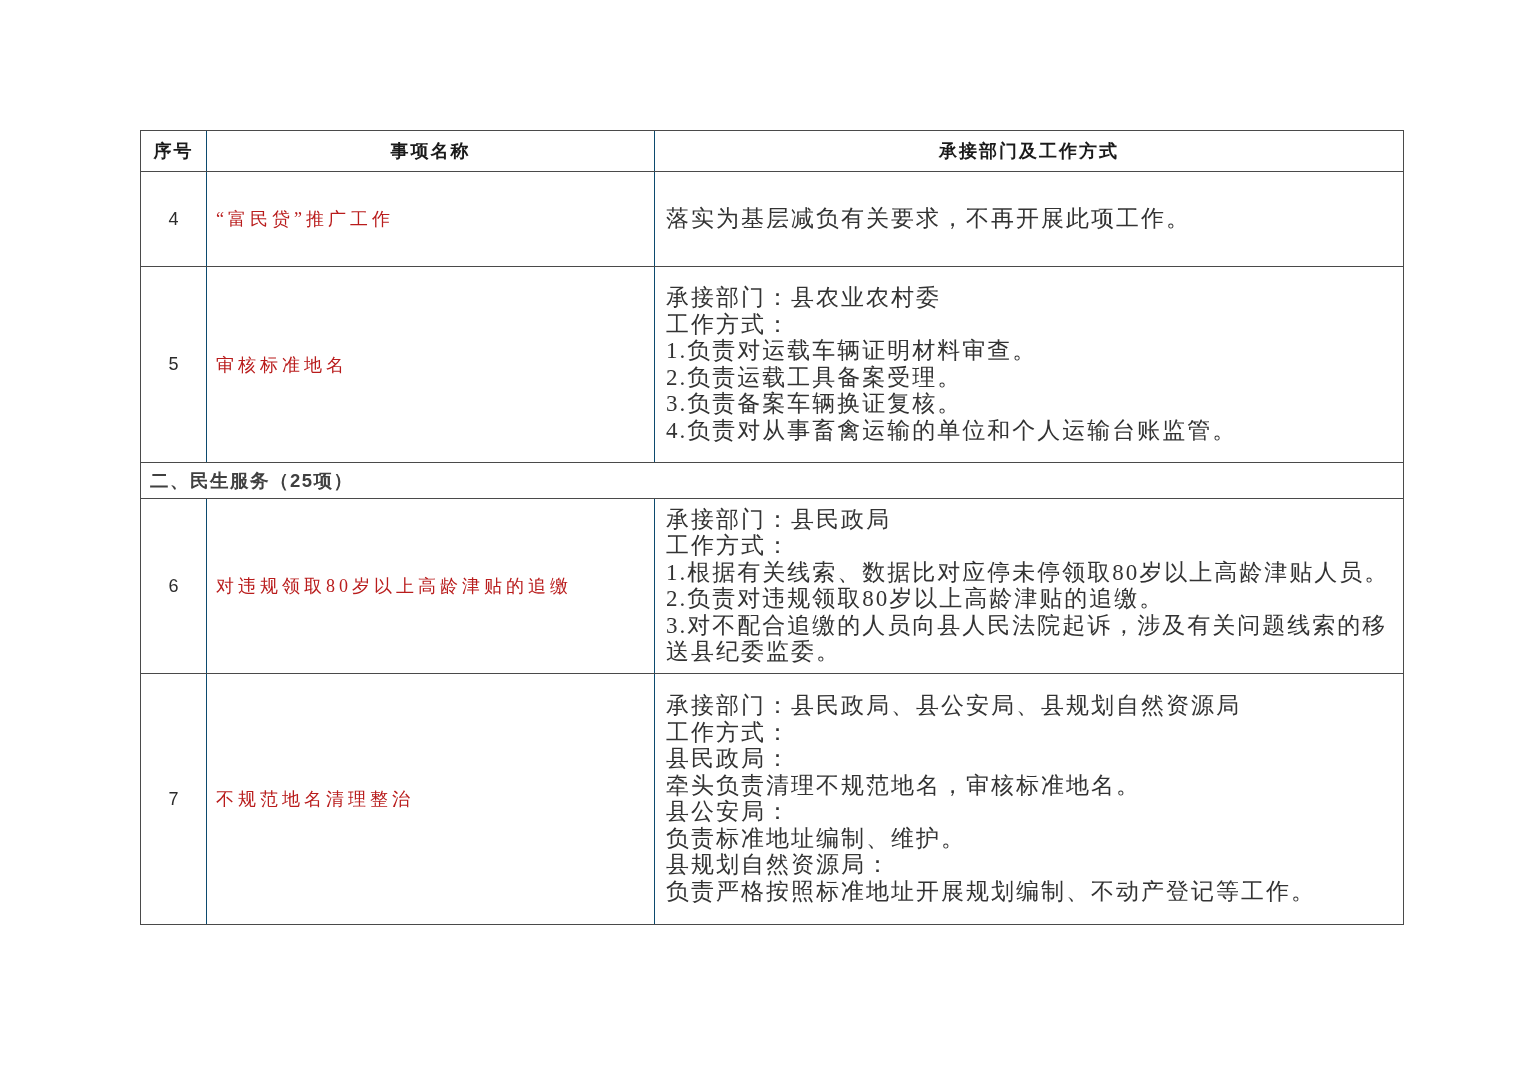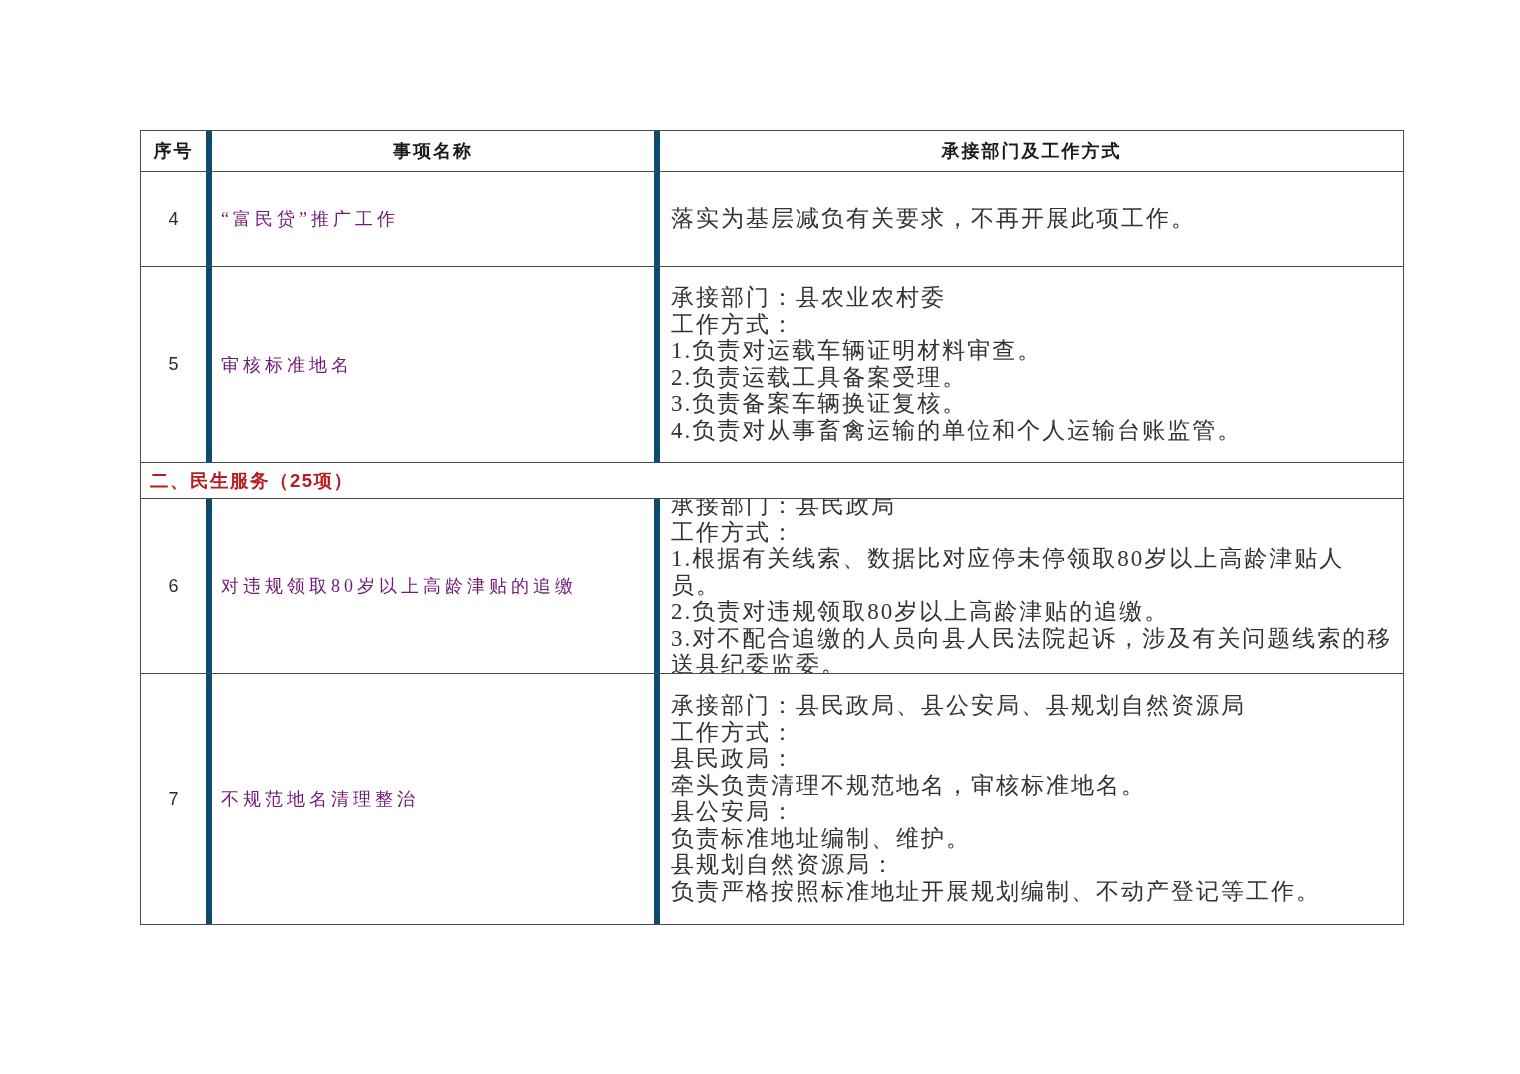--- a/index.html
+++ b/index.html
@@ -29,21 +29,21 @@
   }
   .row {
     display: flex;
     flex-direction: row;
     box-sizing: border-box;
     border-top: 1px solid #4a4a4a;
   }
   .row:first-child { border-top: none; }
   .cell {
     box-sizing: border-box;
-    border-left: 6px solid #0c4a6e;
+    border-left: 1px solid #0c4a6e;
     display: flex;
     align-items: center;
     overflow: hidden;
   }
   .cell:first-child { border-left: none; }
   .c1 { width: 65px; justify-content: center; }
   .c2 { width: 448px; }
   .c3 { flex: 1; }
   .header-row { height: 40px; }
   .th {
@@ -57,21 +57,21 @@
   .num {
     font-family: "Liberation Sans", "DejaVu Sans", sans-serif;
     font-size: 18px;
     color: #2b2b2b;
   }
   .name {
     padding-left: 9px;
     padding-right: 6px;
     font-size: 18px;
     letter-spacing: 4px;
-    color: #701a75;
+    color: #b91c1c;
   }
   .content {
     padding-left: 11px;
     padding-right: 10px;
   }
   .lines {
     white-space: pre-line;
     font-size: 23px;
     line-height: 26.5px;
     letter-spacing: 2px;
@@ -79,21 +79,21 @@
   }
   .section-row { height: 36px; }
   .section-cell {
     flex: 1;
     border-left: none;
     padding-left: 9px;
     font-family: "Liberation Sans", "DejaVu Sans", sans-serif;
     font-weight: bold;
     font-size: 18.5px;
     letter-spacing: 1.5px;
-    color: #b91c1c;
+    color: #404040;
   }
   .h-r4 { height: 95px; }
   .h-r5 { height: 196px; }
   .h-r6 { height: 175px; }
   .h-r7 { height: 251px; }
   .page-number {
     position: absolute;
     left: 0;
     top: 960px;
     width: 1520px;

